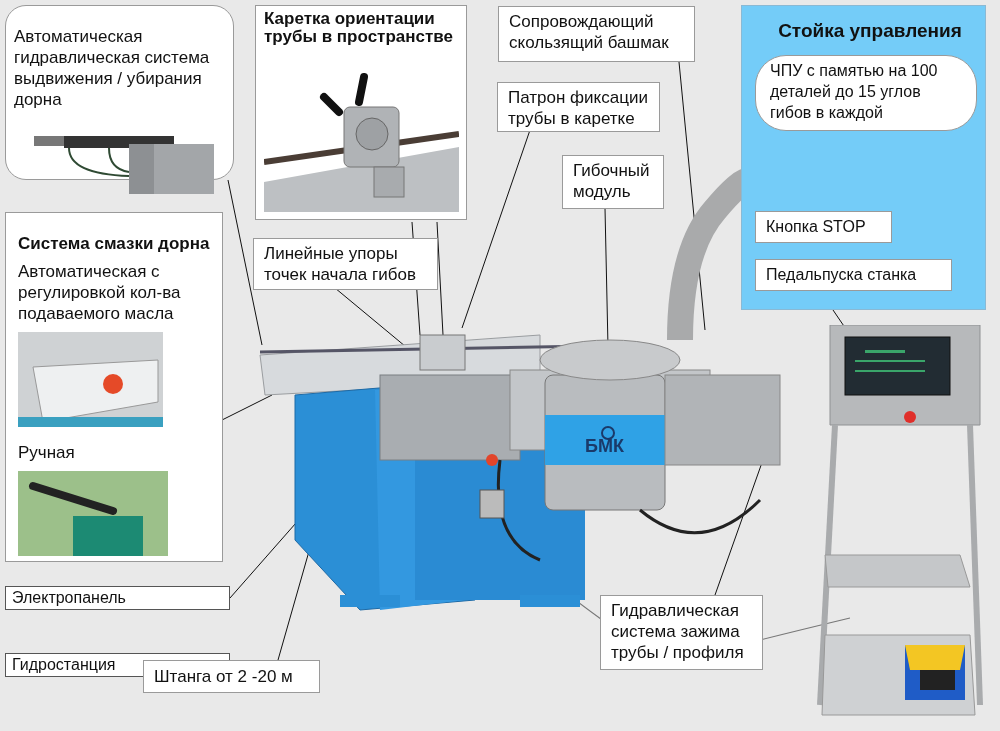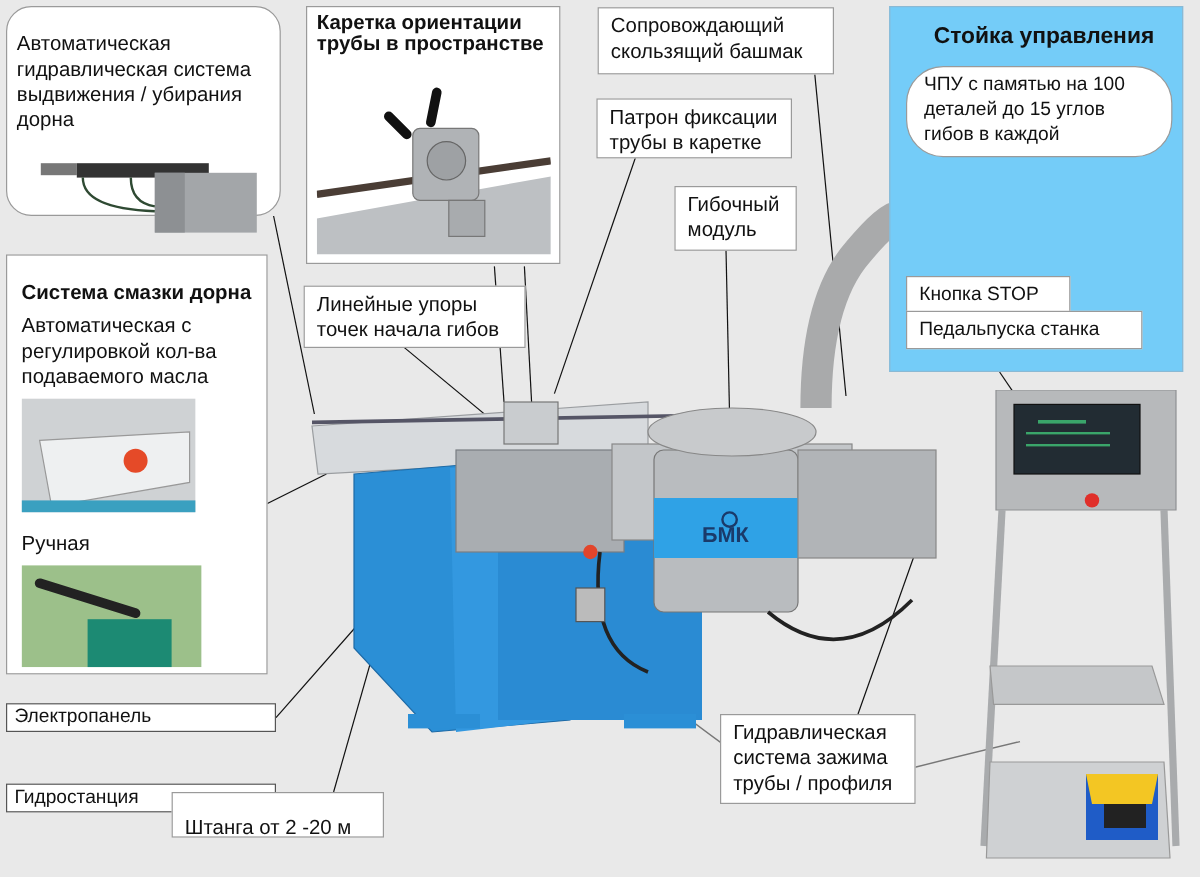--- a/index.html
+++ b/index.html
@@ -183,34 +183,34 @@
   </svg>
 </div>
 
 <div class="label-row" style="top:586px;">
   <span>Электропанель</span>
 </div>
 <div class="label-row" style="top:609px;margin-top:44px;">
   <span>Гидростанция</span>
 </div>
 
-<div class="box big" style="left:143px;top:660px;width:177px;height:33px;padding:18px 10px;">
+<div class="box big" style="left:143px;top:660px;width:177px;height:33px;padding:5px 10px;">
   <span>Штанга от 2 -20 м</span>
 </div>
 
 <div class="box big" style="left:600px;top:595px;width:163px;height:75px;">
   <div>Гидравлическая</div>
   <div>система зажима</div>
   <div>трубы / профиля</div>
 </div>
 
 <div class="panel-blue">
   <div class="ptitle">Стойка управления</div>
   <div class="sub" style="left:13px;top:49px;width:222px;height:76px;padding:4px 14px;border-radius:31px;">
     <span>ЧПУ с памятью на 100 деталей до 15 углов гибов в каждой</span>
   </div>
-  <div class="sub" style="left:13px;top:224px;width:137px;height:32px;">
+  <div class="sub" style="left:13px;top:205px;width:137px;height:32px;">
     <span>Кнопка STOP</span>
   </div>
   <div class="sub" style="left:13px;top:253px;width:197px;height:32px;">
     <span>Педальпуска станка</span>
   </div>
 </div>
 
 </body></html>

